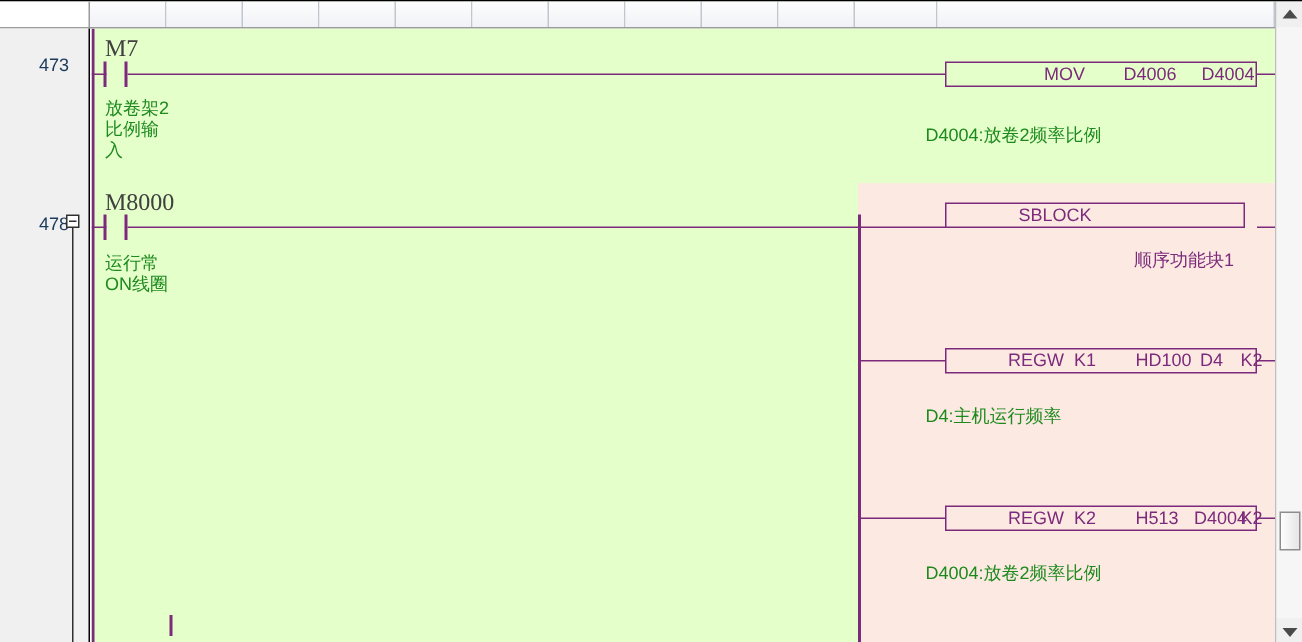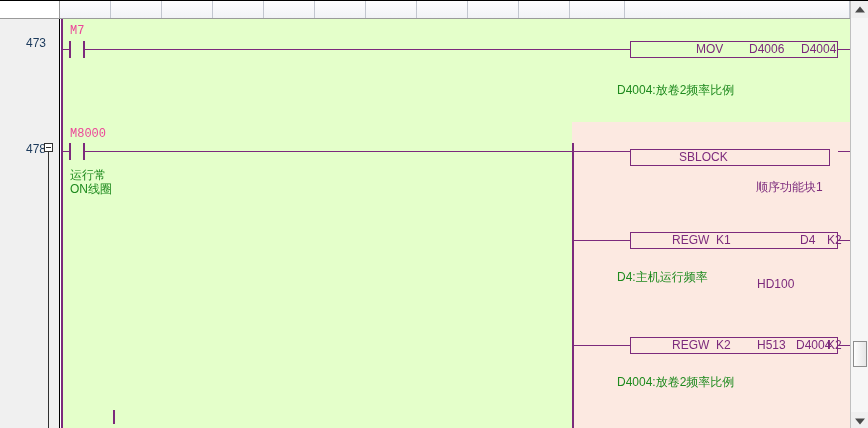--- a/index.html
+++ b/index.html
@@ -130,24 +130,24 @@
     top: 0;
     width: 2px; height: 17px;
     background: #7c2a7c;
   }
   .contact .bar.l { left: 0; }
   .contact .bar.r { right: 0; }
 
   
   .device-label {
     position: absolute;
-    font-size: 12px;
-    color: #ec4899;
+    font-size: 16px;
+    color: #404040;
     white-space: nowrap;
-    font-family: Liberation Mono, monospace;
+    font-family: Liberation Serif, serif;
   }
 
   
   .insbox {
     position: absolute;
     height: 17px;
     border: 1px solid #7c2a7c;
     box-sizing: border-box;
     background: transparent;
     color: #7c2a7c;
@@ -266,20 +266,21 @@
     <div class="device-label" style="left:9px;top:5px;">M7</div>
 
     <div class="contact" style="left:8px;top:22px;">
       <div class="bar l"></div>
       <div class="bar r"></div>
     </div>
 
     <div class="wire" style="left:0;top:30px;width:10px;"></div>
     <div class="wire" style="left:24px;top:30px;width:545px;"></div>
 
+    <div class="comment" style="left:9px;top:46px;"><span>放卷架2</span><br><span>比例输</span><br><span>入</span></div>
 
     <div class="insbox" style="left:569px;top:22px;width:208px;">
       <span class="op" style="left:65px;">MOV</span>
       <span class="op" style="left:118px;">D4006</span>
       <span class="op" style="left:170px;">D4004</span>
     </div>
     <div class="wire" style="left:777px;top:30px;width:12px;"></div>
 
     <div class="comment" style="left:556px;top:50px;"><br><span>D4004:放卷2频率比例</span></div>
 
@@ -293,31 +294,31 @@
     </div>
 
     <div class="wire" style="left:0;top:132px;width:10px;"></div>
     <div class="wire" style="left:24px;top:132px;width:489px;"></div>
 
     <div class="comment" style="left:9px;top:149px;"><span>运行常</span><br><span>ON线圈</span></div>
 
     <div class="subrail" style="left:511px;top:124px;height:286px;"></div>
 
     <div class="wire" style="left:513px;top:132px;width:56px;"></div>
-    <div class="insbox" style="left:569px;top:130px;width:200px;">
+    <div class="insbox" style="left:569px;top:116px;width:200px;">
       <span class="op" style="left:48px;">SBLOCK</span>
       <span class="op" style="left:125px;margin-top:30px;">顺序功能块1</span>
     </div>
     <div class="wire" style="left:777px;top:132px;width:12px;"></div>
 
     <div class="wire" style="left:513px;top:221px;width:56px;"></div>
     <div class="insbox" style="left:569px;top:213px;width:208px;">
       <span class="op" style="left:41px;">REGW</span>
       <span class="op" style="left:85px;">K1</span>
-      <span class="op" style="left:126px;margin-top:44px;">HD100</span>
+      <span class="op" style="left:126px;">HD100</span>
       <span class="op" style="left:169px;">D4</span>
       <span class="op" style="left:196px;">K2</span>
     </div>
     <div class="wire" style="left:777px;top:221px;width:12px;"></div>
 
     <div class="comment" style="left:556px;top:251px;">D4:主机运行频率</div>
 
     <div class="wire" style="left:513px;top:326px;width:56px;"></div>
     <div class="insbox" style="left:569px;top:318px;width:208px;">
       <span class="op" style="left:41px;">REGW</span>

